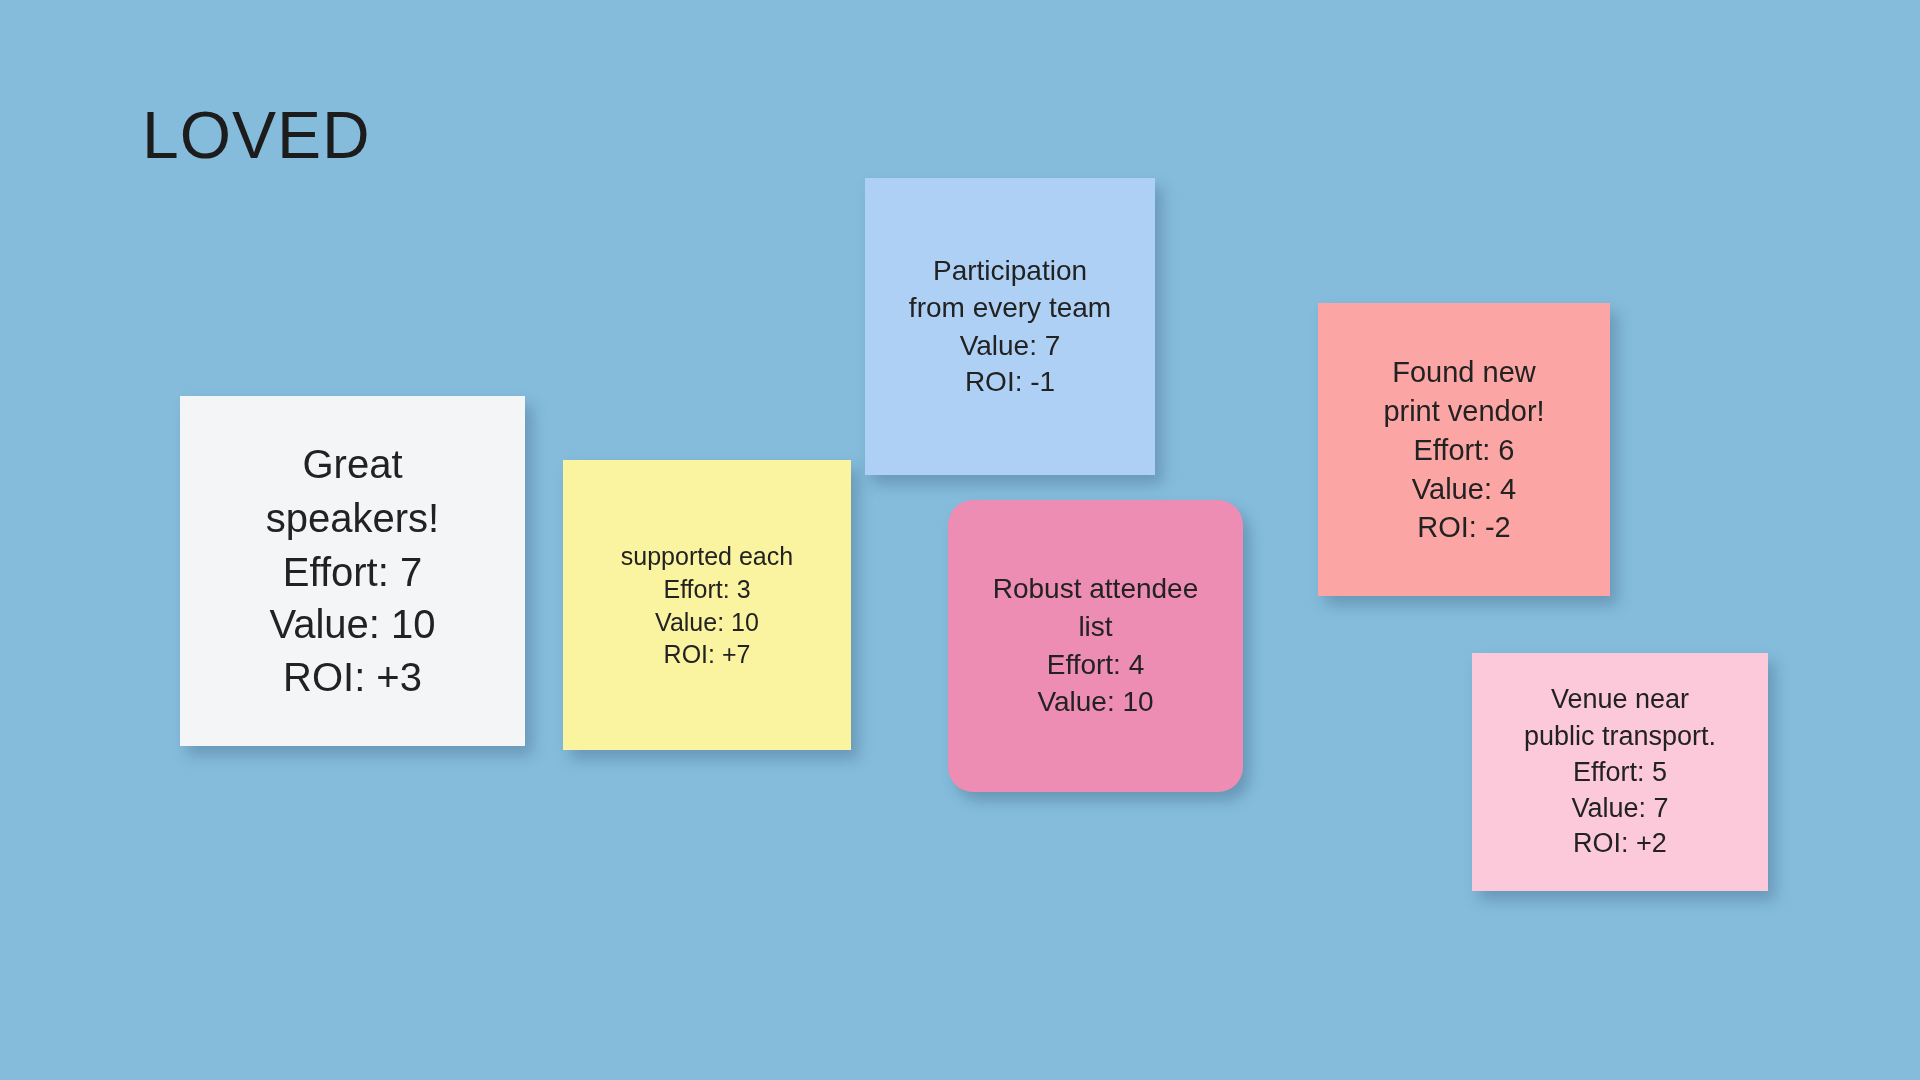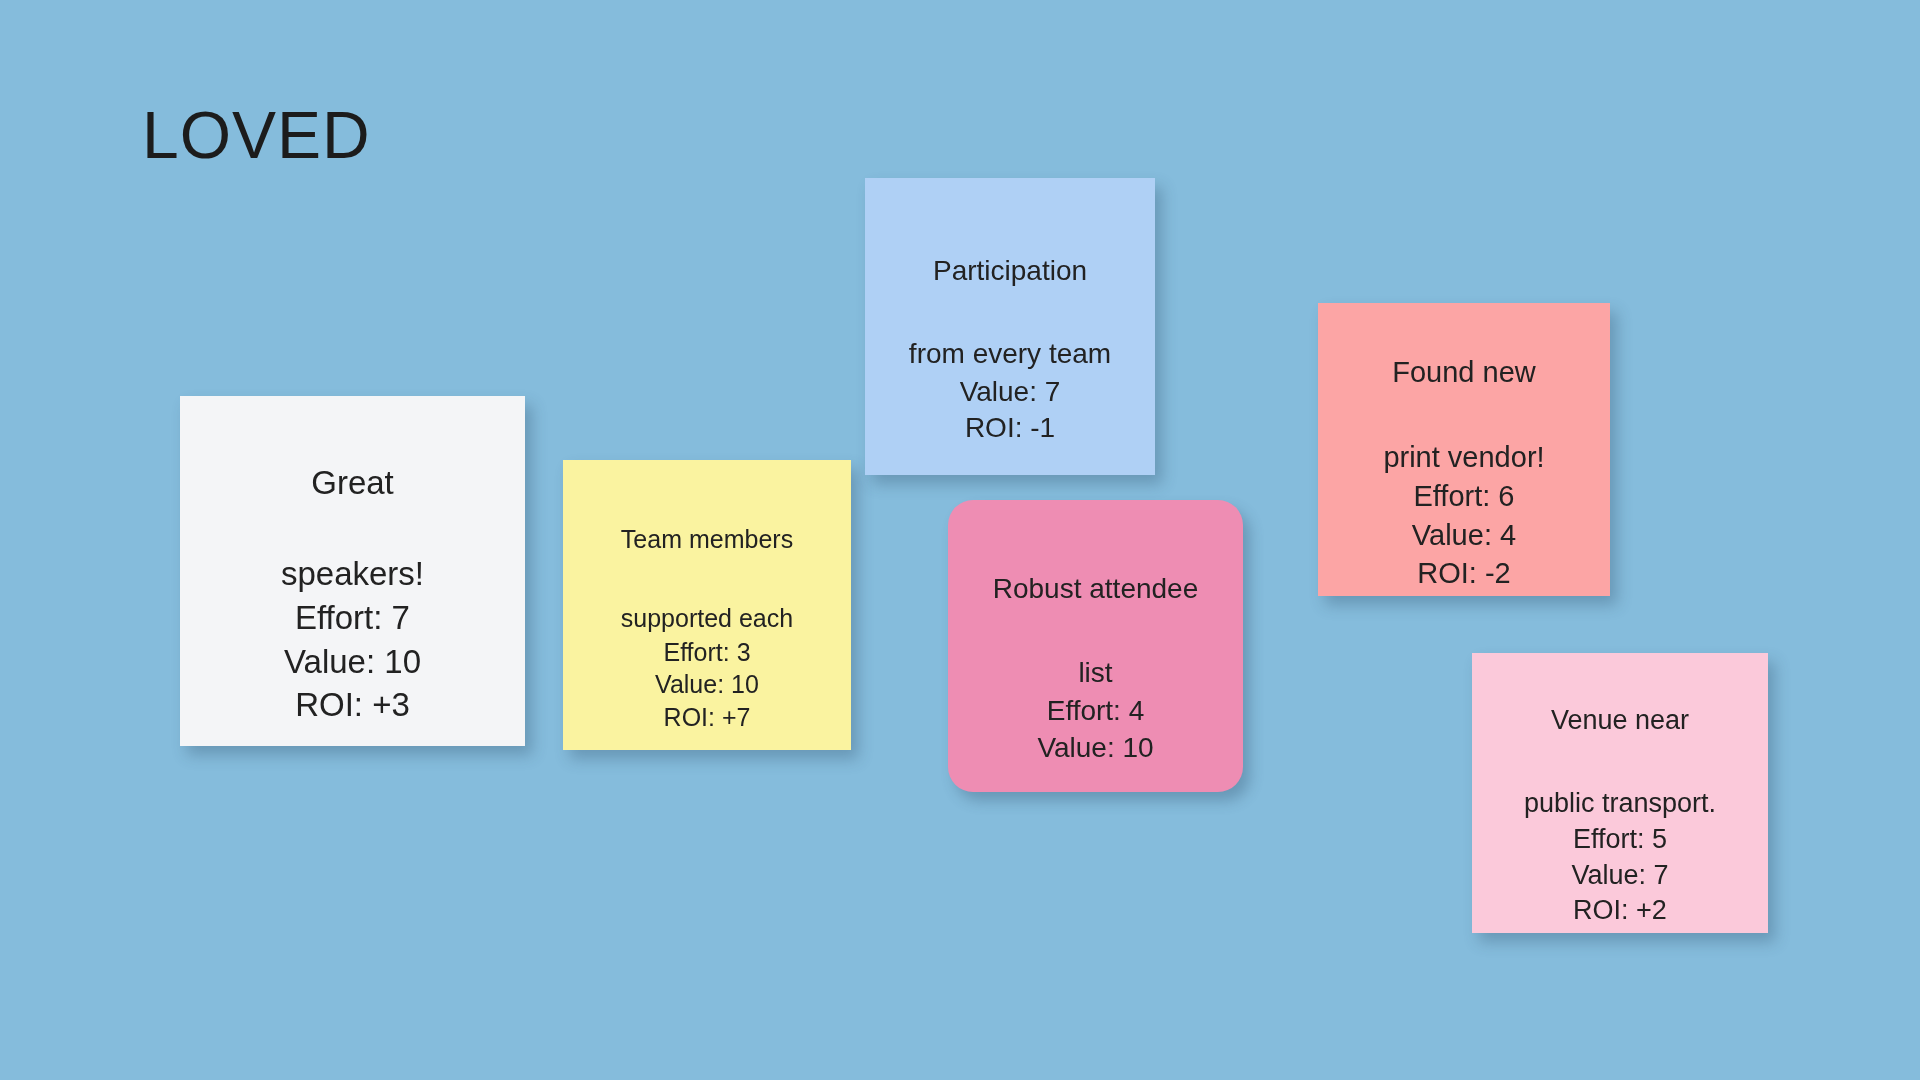--- a/index.html
+++ b/index.html
@@ -43,47 +43,45 @@
     box-shadow: 7px 9px 14px rgba(40, 70, 95, 0.30);
     padding: 10px 12px;
     font-family: "Liberation Sans", "DejaVu Sans", sans-serif;
   }
   .sticky .note-line {
     display: block;
     width: 100%;
   }
   .sticky .note-title-line {
     margin-bottom: 1px;
-    margin-top: 46px;
   }
   
-  #note-0 { left: 180px;  top: 396px; width: 345px; height: 350px; font-size: 33px; line-height: 1.32; }
+  #note-0 { left: 180px;  top: 396px; width: 345px; height: 350px; font-size: 40px; line-height: 1.32; }
   #note-1 { left: 563px;  top: 460px; width: 288px; height: 290px; font-size: 25px; line-height: 1.30; }
   #note-2 { left: 865px;  top: 178px; width: 290px; height: 297px; font-size: 28px; line-height: 1.30; }
   #note-3 { left: 948px;  top: 500px; width: 295px; height: 292px; font-size: 28px; line-height: 1.32; border-radius: 25px; }
   #note-4 { left: 1318px; top: 303px; width: 292px; height: 293px; font-size: 29px; line-height: 1.32; }
-  #note-5 { left: 1472px; top: 653px; width: 296px; height: 280px; font-size: 27px; line-height: 1.32; }
+  #note-5 { left: 1472px; top: 653px; width: 296px; height: 238px; font-size: 27px; line-height: 1.32; }
 </style>
 </head>
 <body>
 
 <div id="board" style="background: rgb(133, 188, 220);">
 
   <div id="board-title" style="color: rgb(28, 28, 28);">LOVED</div>
 
   <div class="sticky" id="note-0" style="background: rgb(244, 245, 247);">
     <span class="note-line note-title-line">Great</span>
     <span class="note-line note-title-line">speakers!</span>
     <span class="note-line">Effort: 7</span>
     <span class="note-line">Value: 10</span>
     <span class="note-line">ROI: +3</span>
   </div>
 
   <div class="sticky" id="note-1" style="background: rgb(250, 243, 160);">
-    <span class="note-line note-title-line">Team members</span>
     <span class="note-line note-title-line">supported each</span>
     <span class="note-line">Effort: 3</span>
     <span class="note-line">Value: 10</span>
     <span class="note-line">ROI: +7</span>
   </div>
 
   <div class="sticky" id="note-2" style="background: rgb(175, 208, 245);">
     <span class="note-line note-title-line">Participation</span>
     <span class="note-line note-title-line">from every team</span>
     <span class="note-line">Value: 7</span>

